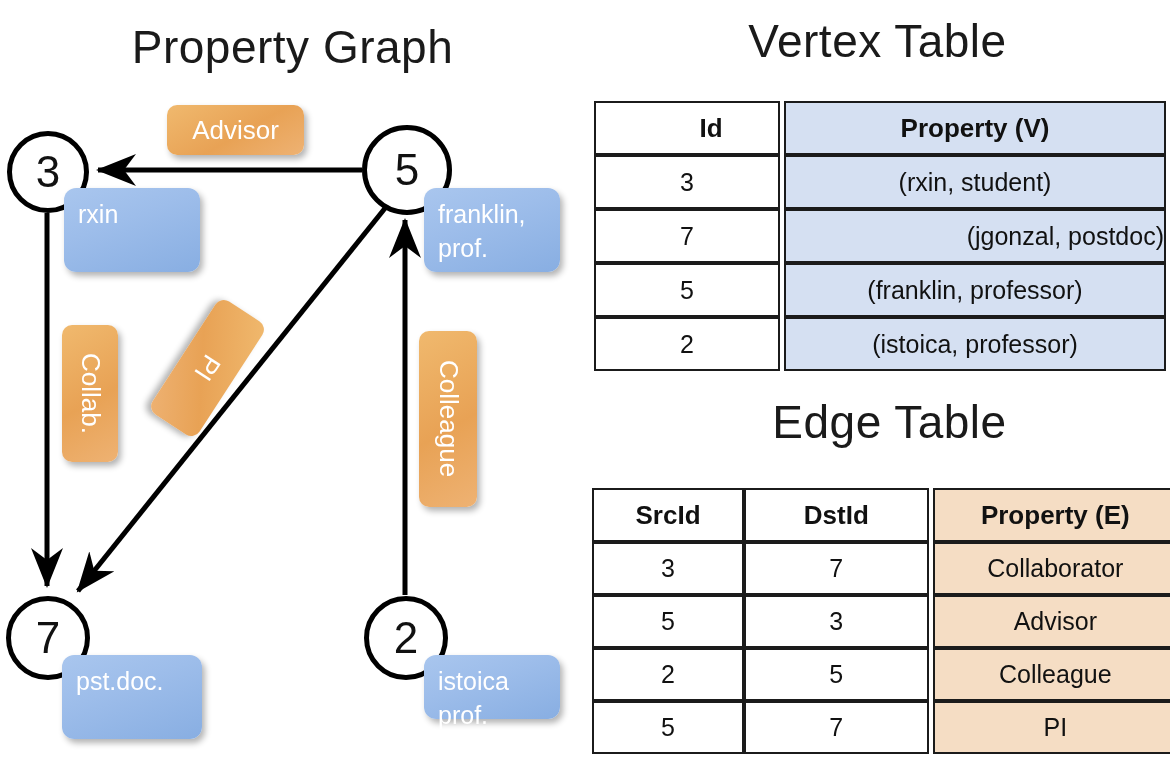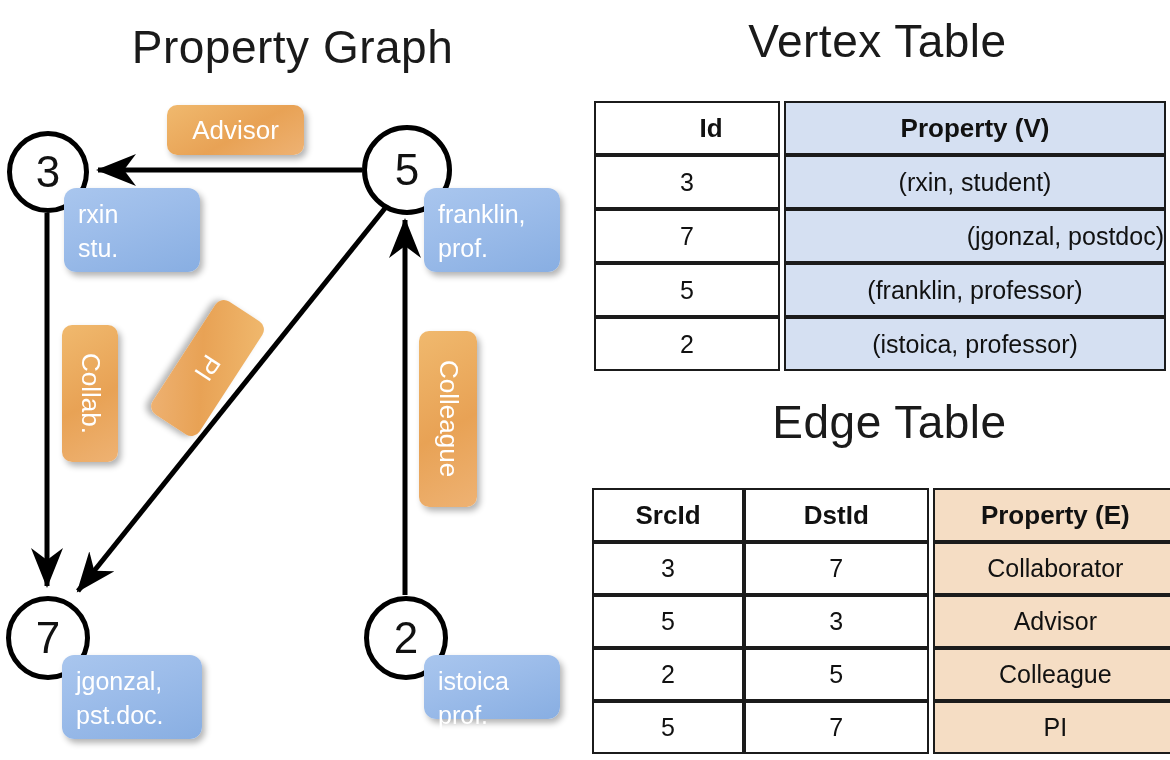--- a/index.html
+++ b/index.html
@@ -117,28 +117,26 @@
   </div>
   <div class="node-circle" style="left:6px;top:596px;width:84px;height:84px;">
     <span>7</span>
   </div>
   <div class="node-circle" style="left:364px;top:596px;width:84px;height:84px;">
     <span>2</span>
   </div>
 
   <div class="prop-box" style="left:64px;top:188px;width:136px;height:84px;">
     <div>rxin</div>
-    <div>stu.</div>
   </div>
   <div class="prop-box" style="left:424px;top:188px;width:136px;height:84px;">
     <div>franklin,</div>
     <div>prof.</div>
   </div>
   <div class="prop-box" style="left:62px;top:655px;width:140px;height:84px;">
-    <div>jgonzal,</div>
     <div>pst.doc.</div>
   </div>
   <div class="prop-box" style="left:424px;top:655px;width:136px;height:64px;">
     <div>istoica</div>
     <div>prof.</div>
   </div>
 
   <div class="edge-label" style="left:167px;top:105px;width:137px;height:50px;">
     <span>Advisor</span>
   </div>

